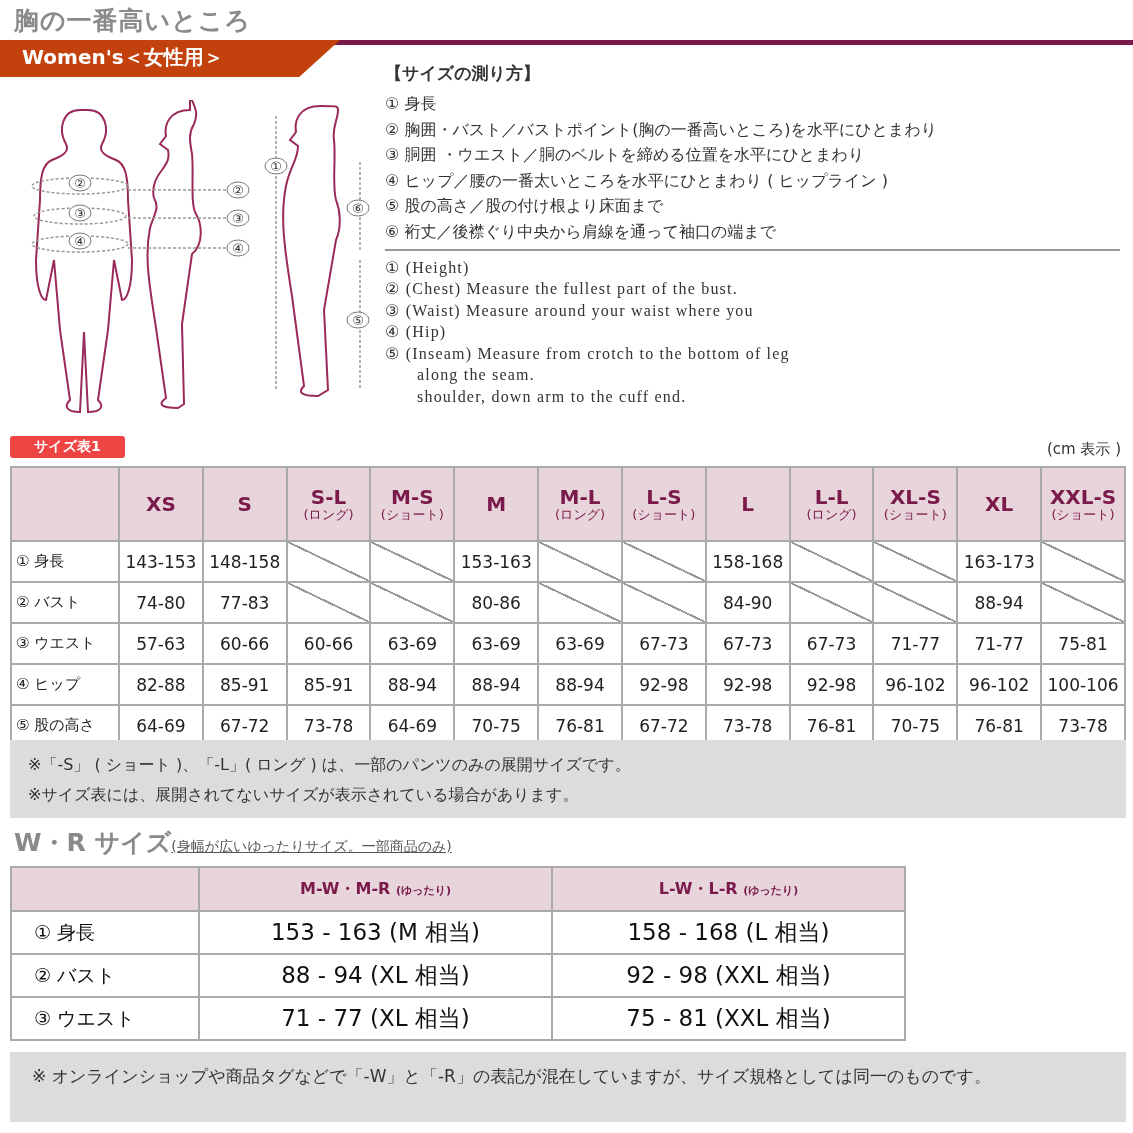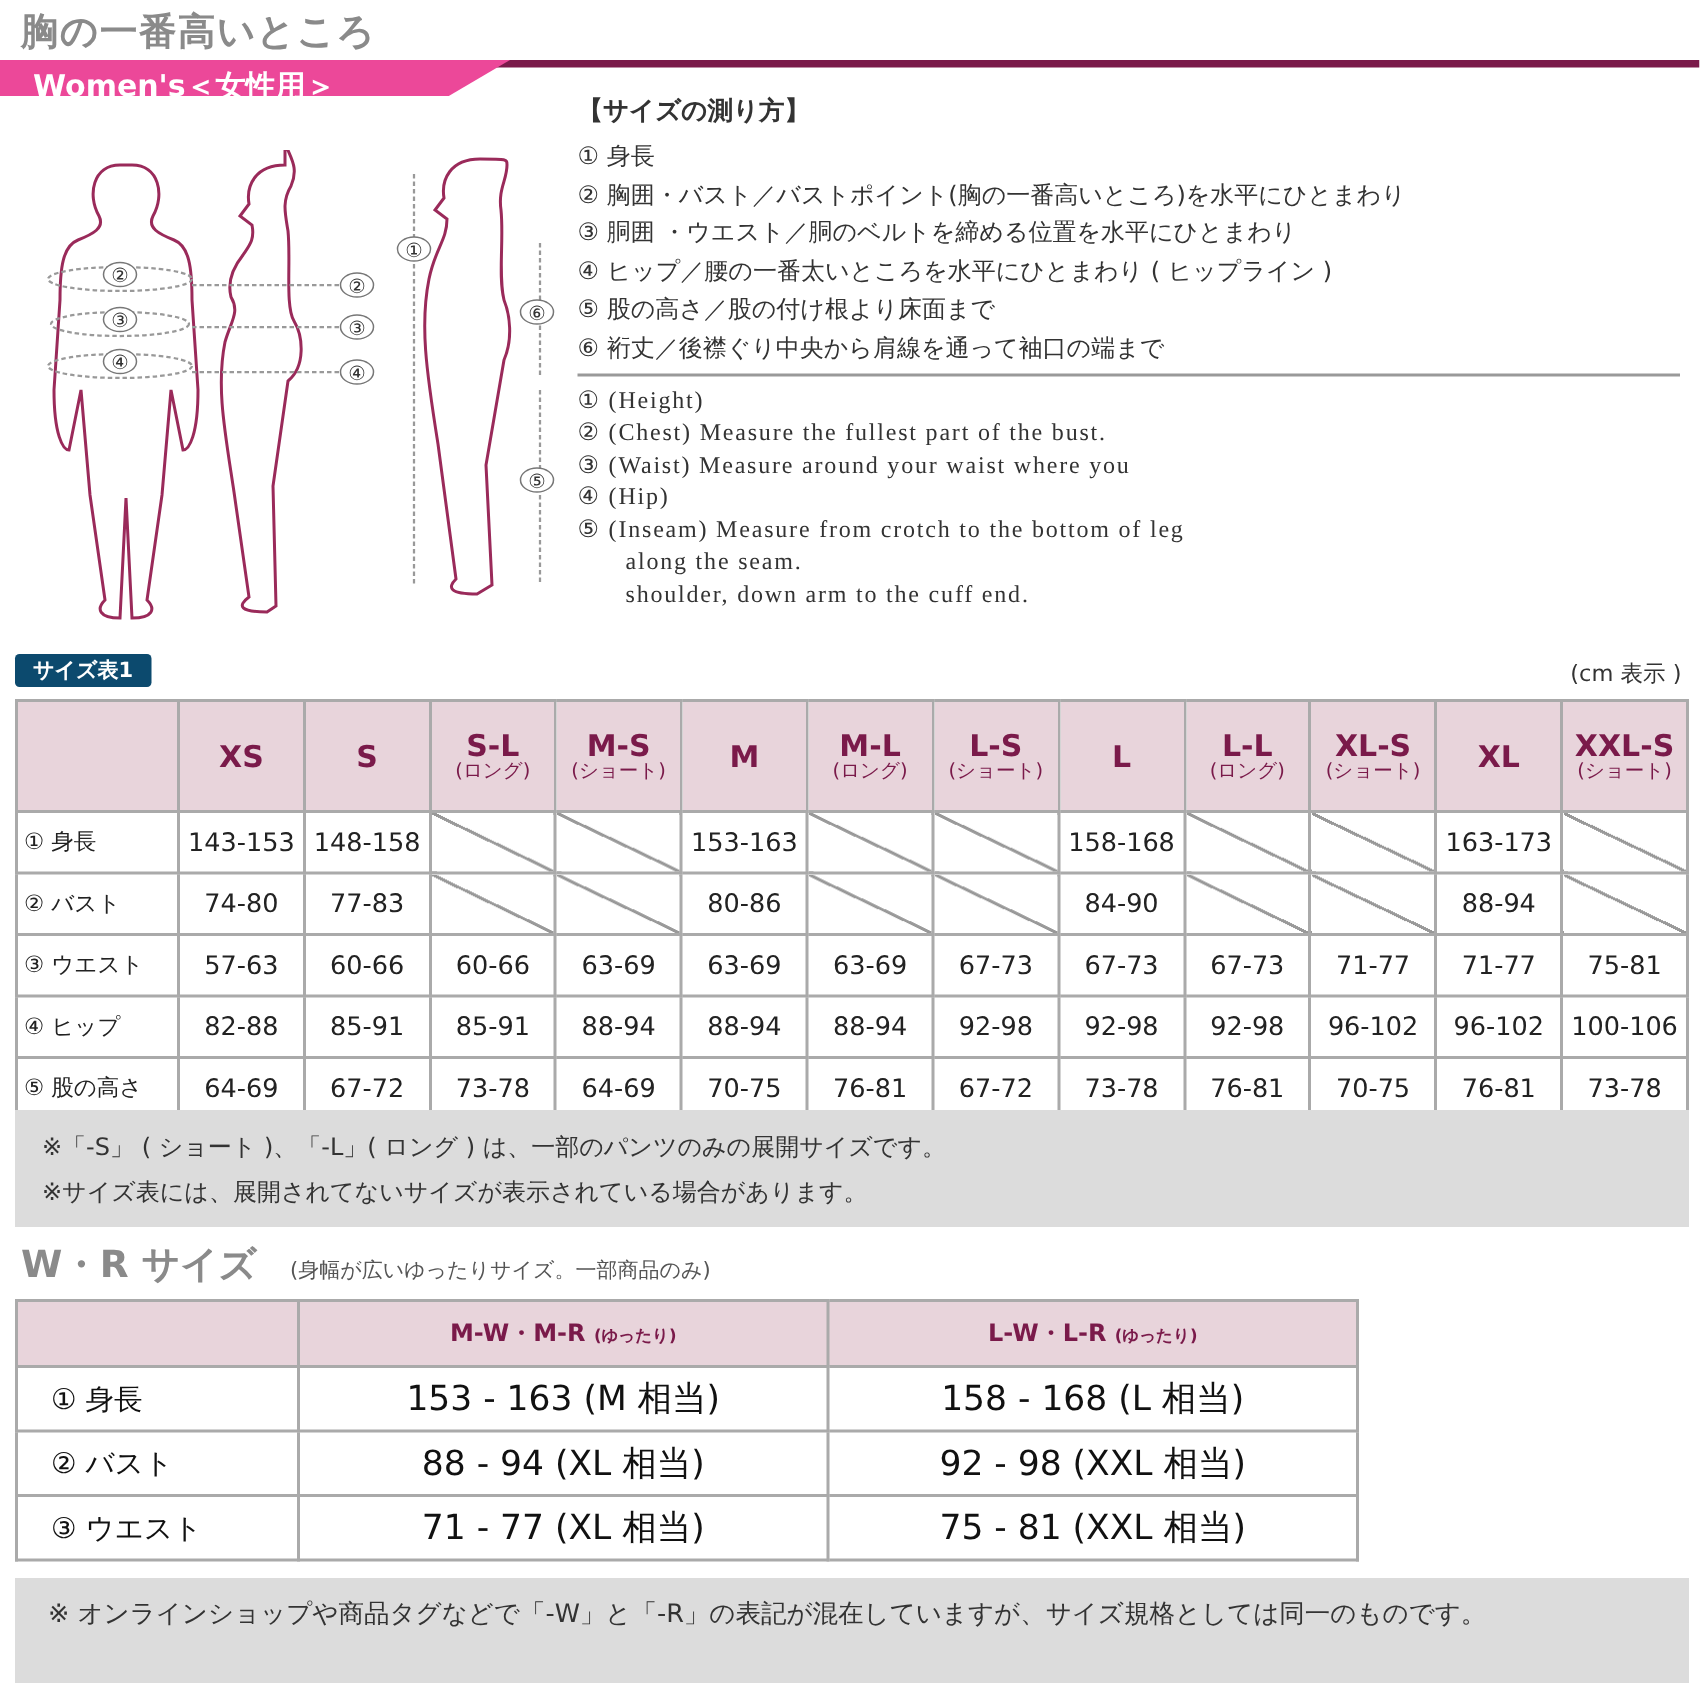--- a/index.html
+++ b/index.html
@@ -1,39 +1,39 @@
 <!DOCTYPE html>
 <html><head>
 <meta charset="utf-8">
 <style>
   * { box-sizing: border-box; margin: 0; padding: 0; }
   body { width: 1133px; height: 1133px; background: #fff; font-family: "DejaVu Sans", sans-serif; color: #222; position: relative; overflow: hidden; }
   .page-title { position: absolute; left: 14px; top: 4px; font-size: 25px; font-weight: bold; color: #8a8a8a; letter-spacing: 1px; }
   .banner-line { position: absolute; left: 0; top: 40px; width: 1133px; height: 5px; background: #7a1a4a; }
-  .banner { position: absolute; left: 0; top: 40px; height: 24px; width: 340px; background: #ec4899; clip-path: polygon(0 0, 100% 0, 88% 100%, 0 100%); }
+  .banner { position: absolute; left: 0; top: 40px; height: 37px; width: 340px; background: #c2410c; clip-path: polygon(0 0, 100% 0, 88% 100%, 0 100%); }
   .banner span { position: absolute; left: 22px; top: 4px; color: #fff; font-size: 20px; font-weight: bold; }
   .diagram { position: absolute; left: 20px; top: 100px; width: 360px; height: 320px; }
   .howto { position: absolute; left: 385px; top: 62px; width: 735px; }
   .howto .h { font-size: 17px; font-weight: bold; color: #333; margin-bottom: 6px; }
   .howto .jp { font-size: 16px; color: #333; line-height: 25.6px; }
   .howto hr { border: 0; border-top: 2px solid #999; margin: 4px 0 6px; }
   .howto .en { font-size: 16px; color: #333; line-height: 21.5px; letter-spacing: 1.2px; font-family: Liberation Serif, serif; }
   .howto .en .ind { padding-left: 32px; }
   .unit { position: absolute; right: 12px; top: 440px; font-size: 15px; color: #333; }
-  .tag { position: absolute; left: 10px; top: 436px; background: #0c4a6e; color: #fff; font-size: 14px; font-weight: bold; padding: 2px 12px; border-radius: 3px; }
+  .tag { position: absolute; left: 10px; top: 436px; background: #ef4444; color: #fff; font-size: 14px; font-weight: bold; padding: 2px 24px; border-radius: 3px; }
   table { border-collapse: collapse; position: absolute; }
   .t1 { left: 10px; top: 466px; width: 1116px; table-layout: fixed; }
   .t1 td, .t1 th { border: 2px solid #aaa; text-align: center; font-size: 17px; color: #222; height: 41px; position: relative; }
   .t1 th { background: #e8d4db; color: #7a1a4a; font-weight: bold; font-size: 20px; height: 74px; line-height: 1.05; }
   .t1 th .sub { display: block; font-size: 13px; font-weight: normal; color: #7a1a4a; }
   .t1 td.rl { text-align: left; padding-left: 4px; font-size: 15px; }
   .t1 td.na { background: linear-gradient(to top right, transparent calc(50% - 1px), #999 calc(50% - 1px), #999 calc(50% + 1px), transparent calc(50% + 1px)); }
   .note1 { position: absolute; left: 10px; top: 740px; width: 1116px; height: 78px; background: #dcdcdc; padding: 10px 18px; font-size: 16px; color: #333; line-height: 30px; }
   .wr-title { position: absolute; left: 14px; top: 826px; font-size: 25px; font-weight: bold; color: #8a8a8a; }
-  .wr-title small { font-size: 14px; font-weight: normal; color: #555; margin-left: 22px; }
+  .wr-title small { font-size: 14px; font-weight: normal; color: #555; margin-left: 0; text-decoration: underline; }
   .t2 { left: 10px; top: 866px; width: 896px; table-layout: fixed; }
   .t2 td, .t2 th { border: 2px solid #aaa; text-align: center; height: 43px; font-size: 23px; color: #111; }
   .t2 th { background: #e8d4db; color: #7a1a4a; font-size: 16px; font-weight: bold; height: 44px; }
   .t2 th small { font-size: 11px; }
   .t2 td.rl { text-align: left; padding-left: 22px; font-size: 19px; }
   .note2 { position: absolute; left: 10px; top: 1052px; width: 1116px; height: 70px; background: #dcdcdc; padding: 10px 22px; font-size: 17px; color: #333; line-height: 28px; }
 </style>
 </head>
 <body>
 

